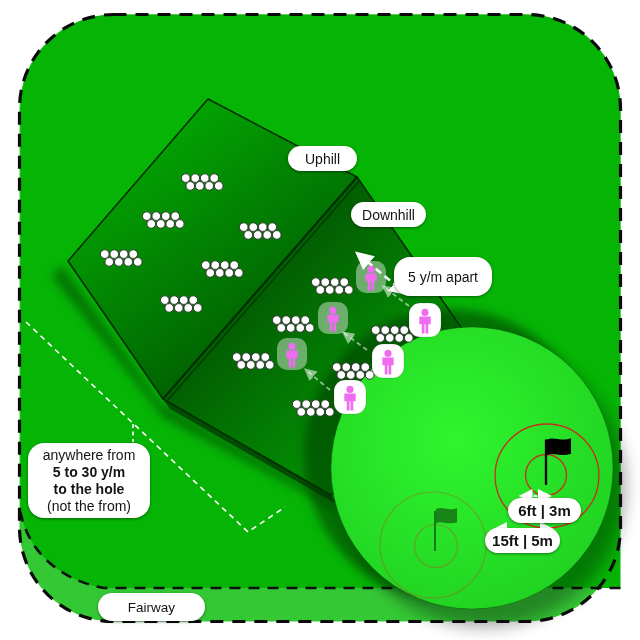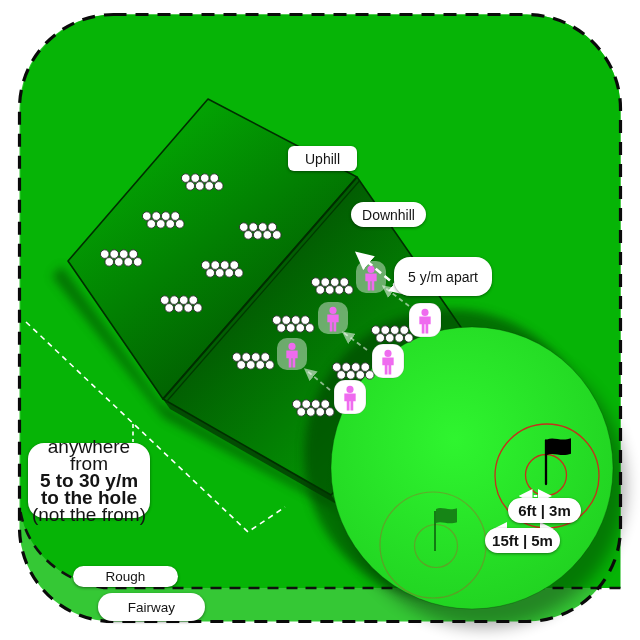--- a/index.html
+++ b/index.html
@@ -8,21 +8,21 @@
   #scene{position:absolute;left:0;top:0;z-index:1;}
   .pill{position:absolute;z-index:2;background:#ffffff;border-radius:16px;
         box-shadow:0 1px 3px rgba(0,0,0,.45);color:#141414;
         display:flex;align-items:center;justify-content:center;
         white-space:nowrap;text-align:center;}
   .pill.bold{font-weight:700;}
   .pill.semi{font-weight:600;}
   #note-box{position:absolute;z-index:2;background:#ffffff;border-radius:16px;
         box-shadow:0 1px 3px rgba(0,0,0,.45);color:#141414;
         display:flex;flex-direction:column;align-items:center;justify-content:center;
-        font-size:19px;line-height:17px;text-align:center;}
+        font-size:14px;line-height:17px;text-align:center;}
   #note-box .b{font-weight:700;}
 </style>
 </head>
 <body>
 
 <div id="stage">
 
 <svg id="scene" width="640" height="640" viewBox="0 0 640 640">
   <defs>
     <linearGradient id="gUp" gradientUnits="userSpaceOnUse" x1="150" y1="130" x2="295" y2="330">
@@ -243,27 +243,26 @@
         </g>
         <g>
           <rect x="334" y="380" width="32" height="34" rx="11" fill="#ffffff" stroke="rgba(0,0,0,0.15)" stroke-width="0.8"></rect>
           <use href="#personShape" fill="#ef6bef" transform="translate(350,398) scale(1.05)" xlink:href="#personShape"></use>
         </g>
       </g>
 
   <rect x="19.5" y="14.5" width="601" height="607" rx="94" fill="none" stroke="#0a0a0a" stroke-width="3.2" stroke-dasharray="13 9"></rect>
 </svg>
 
-<div class="pill" style="left:288px;top:146px;width:69px;height:25px;font-size:14px;border-radius:6px;">Uphill</div>
+<div class="pill" style="left:288px;top:146px;width:69px;height:25px;font-size:14px;">Uphill</div>
 <div class="pill" style="left:351px;top:202px;width:75px;height:25px;font-size:14px;">Downhill</div>
 <div class="pill" style="left:394px;top:257px;width:98px;height:39px;font-size:14px;">5 y/m apart</div>
 <div id="note-box" style="left:28px;top:443px;width:122px;height:75px;">
   <span>anywhere from</span>
   <span class="b">5 to 30 y/m</span>
   <span class="b">to the hole</span>
   <span>(not the from)</span>
 </div>
-<div class="pill" style="left:73px;top:566px;width:105px;height:21px;font-size:13.5px;">Rough</div>
 <div class="pill" style="left:98px;top:593px;width:107px;height:28px;font-size:13.5px;">Fairway</div>
 <div class="pill semi" style="left:508px;top:498px;width:73px;height:25px;font-size:15px;">6ft | 3m</div>
 <div class="pill semi" style="left:485px;top:528px;width:75px;height:25px;font-size:15px;">15ft | 5m</div>
 
 </div>
 
 </body></html>

